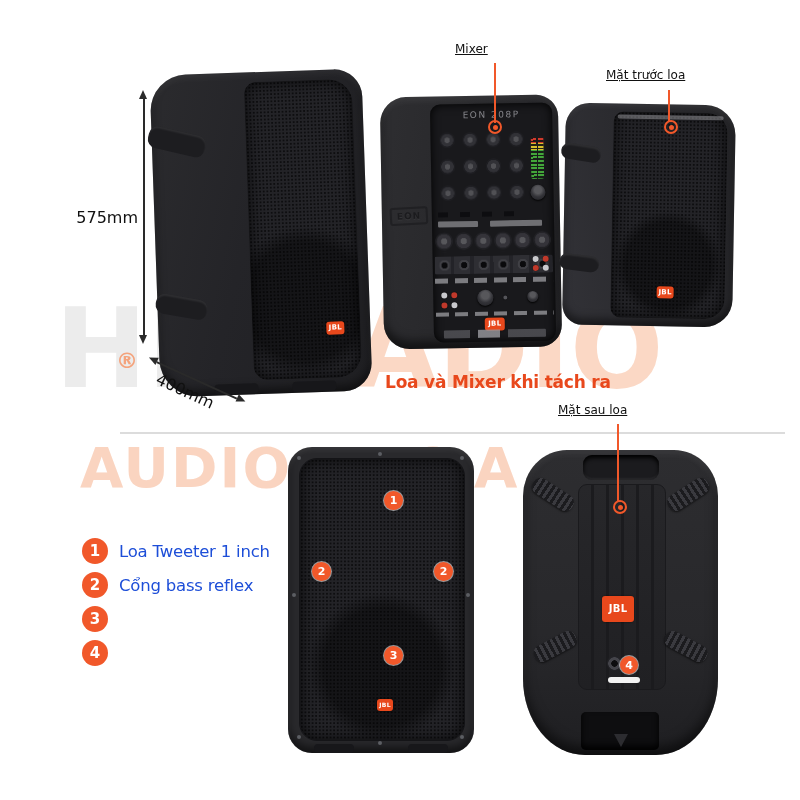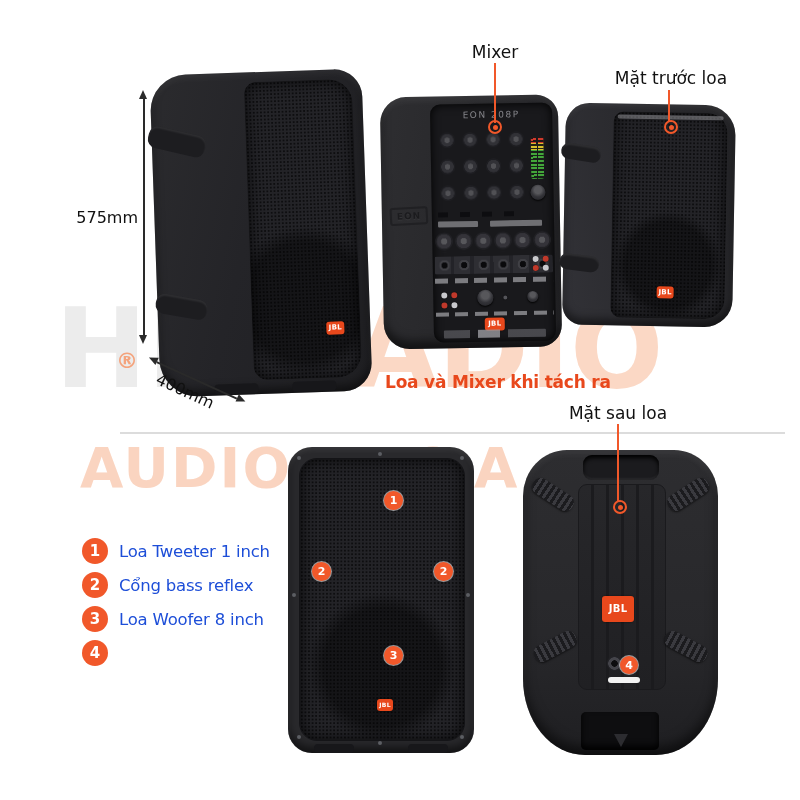--- a/index.html
+++ b/index.html
@@ -102,21 +102,21 @@
     box-shadow:0 1px 2px rgba(0,0,0,.6);}
   .br-conn{position:absolute;left:84px;top:206px;width:15px;height:15px;border-radius:50%;
     background:radial-gradient(circle at 50% 50%, #0c0c0e 0 3px, #44444a 3.5px 6px, #222226 6.5px);}
   .br-slot{position:absolute;left:85px;top:227px;width:32px;height:6px;background:#f2f2f2;border-radius:3px;}
   .br-cavity{position:absolute;left:58px;top:262px;width:78px;height:38px;background:#0e0e10;
     border-radius:5px;box-shadow:inset 0 -4px 6px #000;}
   .br-pole{position:absolute;left:33px;top:22px;width:0;height:0;
     border-left:7px solid transparent;border-right:7px solid transparent;border-top:13px solid #2c2c30;}
 
   
-  .ptr-label{position:absolute;z-index:5;font-size:17px;color:#111;text-align:center;white-space:nowrap;}
+  .ptr-label{position:absolute;z-index:5;font-size:12px;color:#111;white-space:nowrap;text-decoration:underline;}
   .ptr-line{position:absolute;width:2px;background:var(--accent);z-index:5;}
   .ptr-dot-o{position:absolute;width:10px;height:10px;border:2px solid var(--accent);border-radius:50%;z-index:5;}
   .ptr-dot-i{position:absolute;width:5px;height:5px;background:var(--accent);border-radius:50%;z-index:6;}
   .caption{position:absolute;left:385px;top:372px;width:200px;text-align:center;z-index:5;
     font-size:17px;font-weight:bold;color:var(--cap);letter-spacing:-.2px;white-space:nowrap;}
 
   .dim-line-v{position:absolute;left:143px;top:98px;width:2px;height:238px;background:#2a2a2a;z-index:5;}
   .arr{position:absolute;width:0;height:0;z-index:5;}
   .arr-up{border-left:4.5px solid transparent;border-right:4.5px solid transparent;border-bottom:9px solid #2a2a2a;}
   .arr-dn{border-left:4.5px solid transparent;border-right:4.5px solid transparent;border-top:9px solid #2a2a2a;}
@@ -265,20 +265,19 @@
     <div class="legend-row">
       <div class="legend-num">1</div>
       <div class="legend-label">Loa Tweeter 1 inch</div>
     </div>
     <div class="legend-row">
       <div class="legend-num">2</div>
       <div class="legend-label">Cổng bass reflex</div>
     </div>
     <div class="legend-row">
       <div class="legend-num">3</div>
-      <div class="legend-label">Loa Woofer 8 inch</div>
     </div>
     <div class="legend-row">
       <div class="legend-num">4</div>
     </div>
   </div>
 
 </div>
 
 </body></html>

